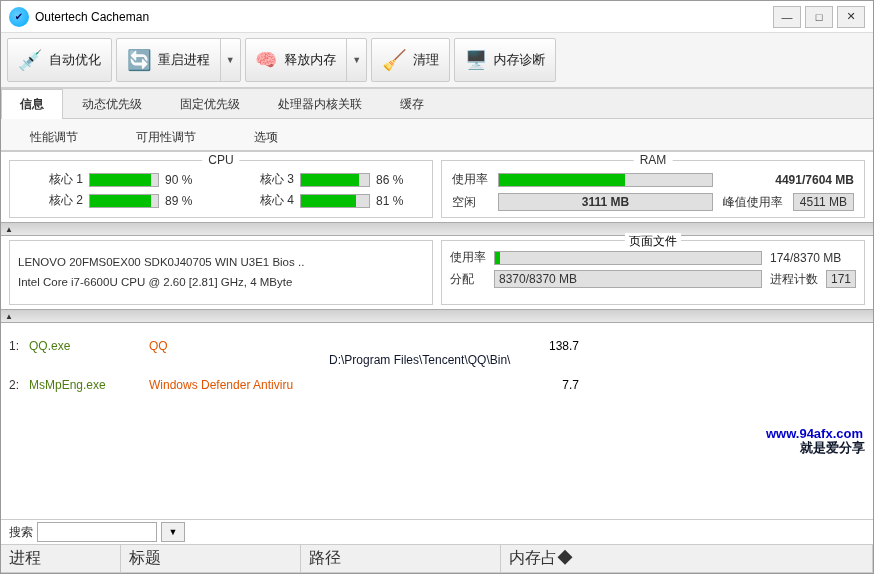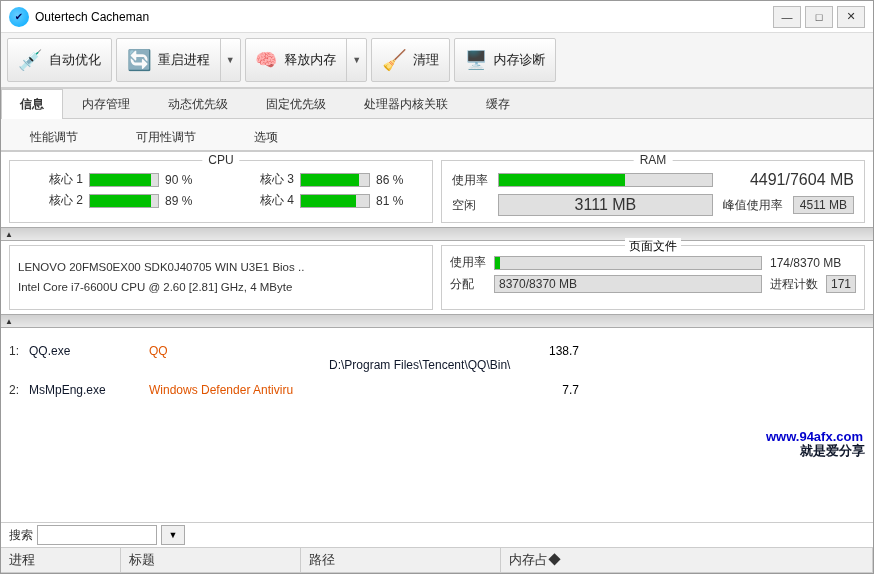--- a/index.html
+++ b/index.html
@@ -215,21 +215,21 @@
       height: 14px;
       background: #e0e0e0;
       border: 1px solid #aaa;
       overflow: hidden;
       min-width: 100px;
     }
     .ram-bar-fill {
       height: 100%;
       background: #00c000;
     }
-    .ram-value { font-size: 16px; color: #333; text-align: right; }
+    .ram-value { font-size: 12px; color: #333; text-align: right; font-weight: bold; }
     .ram-peak-label { font-size: 12px; color: #333; }
     .ram-peak-value { font-size: 12px; color: #333; }
 
     
     .scroll-indicator {
       height: 14px;
       background: linear-gradient(to bottom, #d0d0d0, #e8e8e8);
       border-top: 1px solid #aaa;
       border-bottom: 1px solid #aaa;
       display: flex;
@@ -320,21 +320,21 @@
       padding: 0 8px 4px 8px;
       overflow: hidden;
     }
     .process-item {
       display: flex;
       align-items: center;
       padding: 2px 0;
       font-size: 12px;
     }
     .proc-num { color: #333; min-width: 20px; }
-    .proc-name { color: #0f172a; min-width: 120px; }
+    .proc-name { color: #4d7c0f; min-width: 120px; }
     .proc-desc { color: #e05500; min-width: 180px; }
     .proc-path { color: #0f172a; min-width: 200px; margin-top: 28px; }
     .proc-mem { color: #000; min-width: 50px; text-align: right; }
 
     .watermark {
       position: absolute;
       right: 10px;
       bottom: 78px;
       color: #0000cc;
       font-size: 13px;
@@ -380,21 +380,21 @@
     
     .table-header {
       display: flex;
       background: #f0f0f0;
       border-top: 1px solid #ccc;
       border-bottom: 1px solid #ccc;
       flex-shrink: 0;
     }
     .th {
       padding: 3px 8px;
-      font-size: 13px;
+      font-size: 16px;
       color: #333;
       border-right: 1px solid #ccc;
       cursor: pointer;
     }
     .th:last-child { flex: 1; }
 
     .relative { position: relative; }
   </style>
 </head>
 <body>
@@ -439,21 +439,20 @@
     </button>
 
     <button class="toolbar-btn">
       <span style="font-size:18px;">🖥️</span>
       <span>内存诊断</span>
     </button>
   </div>
 
   <div class="tabs-row1">
     <div class="tab1 active">信息</div>
-    <div class="tab1">内存管理</div>
     <div class="tab1">动态优先级</div>
     <div class="tab1">固定优先级</div>
     <div class="tab1">处理器内核关联</div>
     <div class="tab1">缓存</div>
   </div>
 
   <div class="tabs-row2">
     <div class="tab2">性能调节</div>
     <div class="tab2">可用性调节</div>
     <div class="tab2">选项</div>

